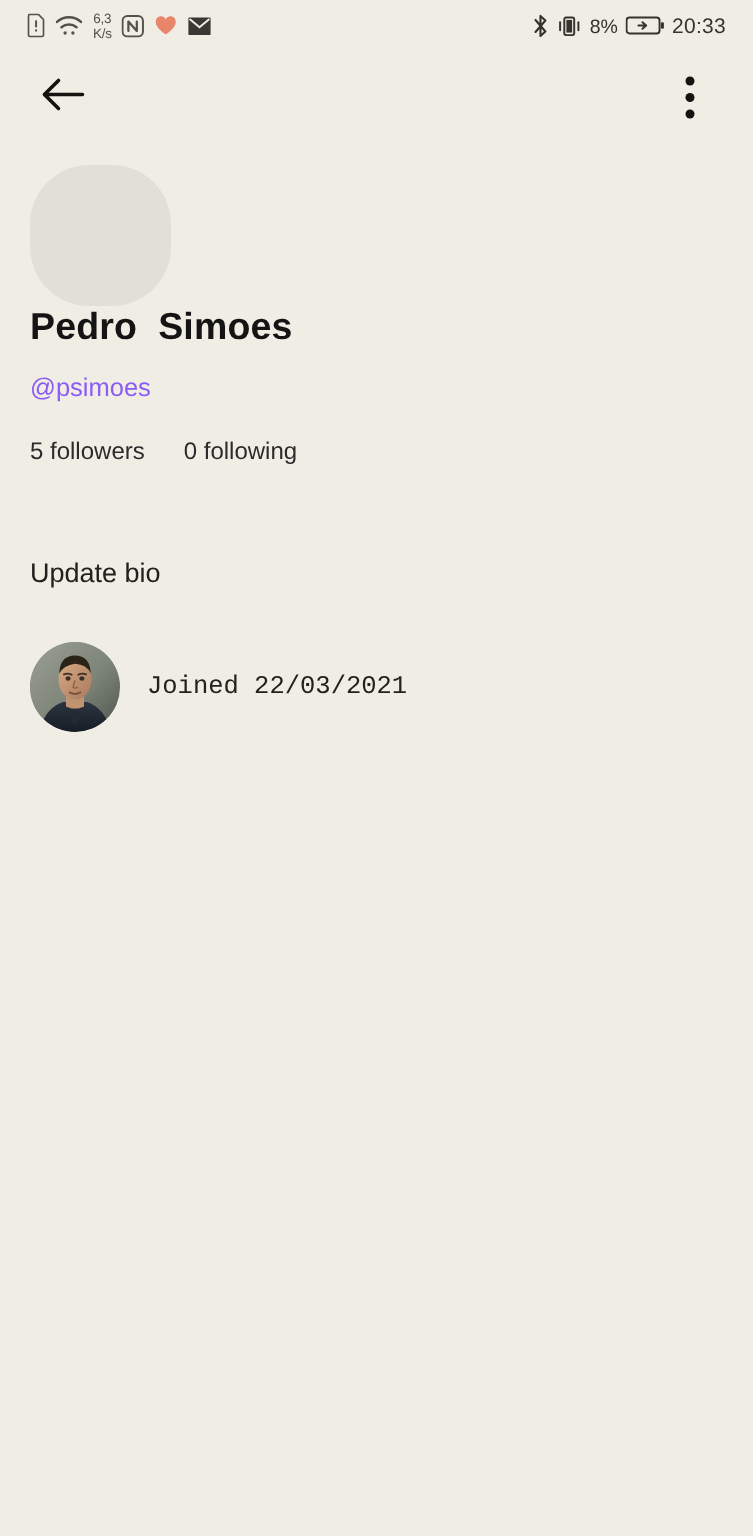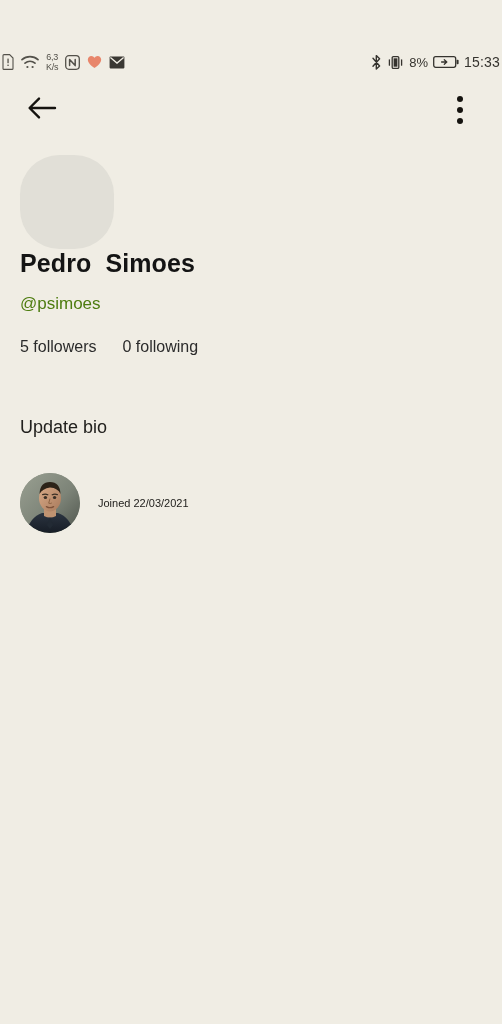--- a/index.html
+++ b/index.html
@@ -17,23 +17,22 @@
     -webkit-font-smoothing: antialiased;
   }
 
   
   .status-bar {
     height: 34px;
     width: 100%;
     display: flex;
     align-items: center;
     justify-content: space-between;
-    padding: 0 2px;
+    padding: 0 18px;
     box-sizing: border-box;
-    margin-top: 45px;
   }
   .status-left {
     display: flex;
     align-items: center;
     gap: 7px;
   }
   .status-right {
     display: flex;
     align-items: center;
     gap: 5px;
@@ -112,21 +111,21 @@
   .display-name {
     font-size: 25px;
     font-weight: bold;
     letter-spacing: 0.1px;
     color: #141414;
     white-space: pre;
   }
   .handle {
     margin-top: 16px;
     font-size: 17px;
-    color: #4d7c0f;
+    color: #8b5cf6;
   }
   .counts {
     margin-top: 24px;
     display: flex;
     gap: 26px;
     font-size: 16px;
     color: #2b2b2b;
   }
   .update-bio {
     margin-top: 61px;
@@ -148,22 +147,23 @@
     flex: 0 0 60px;
     overflow: hidden;
     position: relative;
     background: #8e9486;
   }
   .meta-avatar svg { display: block; }
   .meta-text {
     display: flex;
     flex-direction: row;
     gap: 5px;
-    font-size: 11px;
+    font-size: 17px;
     color: #22211e;
+    font-family: Liberation Mono, monospace;
   }
 </style>
 </head>
 <body>
 
 <div class="status-bar">
 
   <div class="status-left">
 
     <span class="sb-icon">
@@ -230,21 +230,21 @@
     <span class="sb-text">8%</span>
 
     <span class="sb-icon">
       <svg width="26" height="14" viewBox="0 0 26 14">
         <rect x="0.7" y="1.7" width="22" height="10.6" rx="2" fill="none" stroke="#35332e" stroke-width="1.3"></rect>
         <rect x="23.6" y="4.8" width="2" height="4.4" rx="0.8" fill="#35332e"></rect>
         <path d="M13.6 7 L8.6 7 M11.3 4.8 L13.8 7 L11.3 9.2" fill="none" stroke="#35332e" stroke-width="1.3" stroke-linecap="round" stroke-linejoin="round"></path>
       </svg>
     </span>
 
-    <span class="sb-clock">15:33</span>
+    <span class="sb-clock">20:33</span>
 
   </div>
 </div>
 
 <div class="app-bar">
 
   <div class="icon-btn">
     <span>
       <svg width="30" height="26" viewBox="0 0 30 26">
         <path d="M28 13 L3 13 M12 3.6 L2.6 13 L12 22.4" fill="none" stroke="#15130f" stroke-width="2.4" stroke-linecap="round" stroke-linejoin="round"></path>

